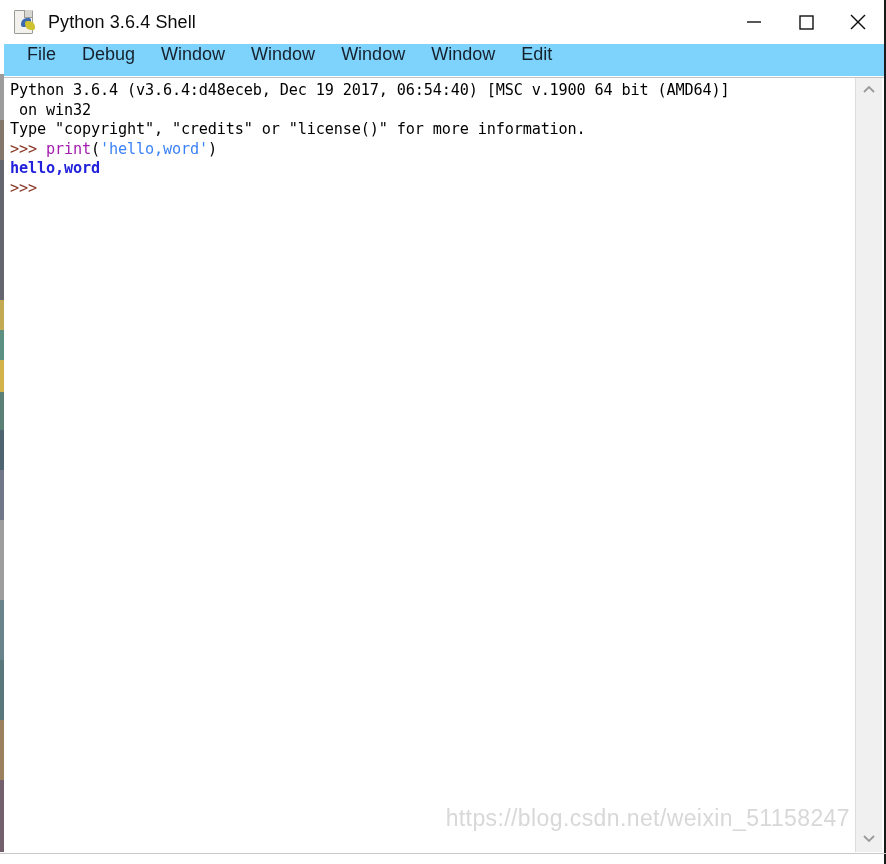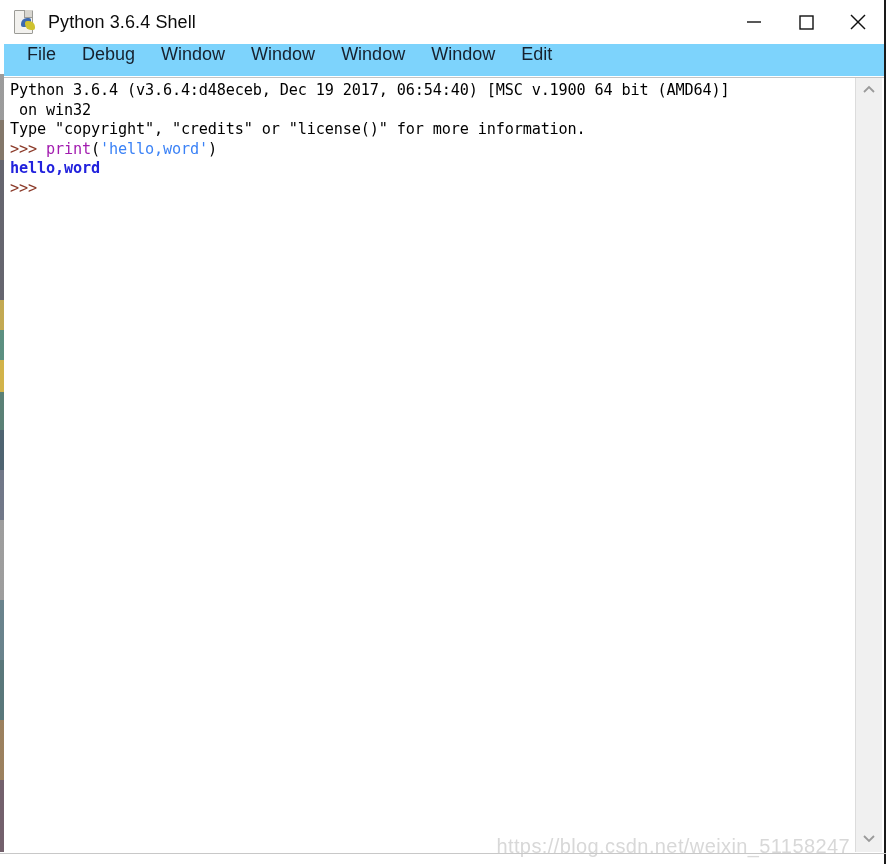--- a/index.html
+++ b/index.html
@@ -238,22 +238,22 @@
     left: 0;
     width: 100%;
     height: 0;
     background: #cdcdcd;
   }
 
   
   .watermark {
     position: absolute;
     right: 36px;
-    bottom: 6px;
-    font-size: 20px;
+    bottom: 32px;
+    font-size: 23px;
     color: #d8d8d8;
     font-family: "Liberation Sans", sans-serif;
     letter-spacing: .4px;
     white-space: nowrap;
     user-select: none;
   }
 </style>
 </head>
 <body>
 

